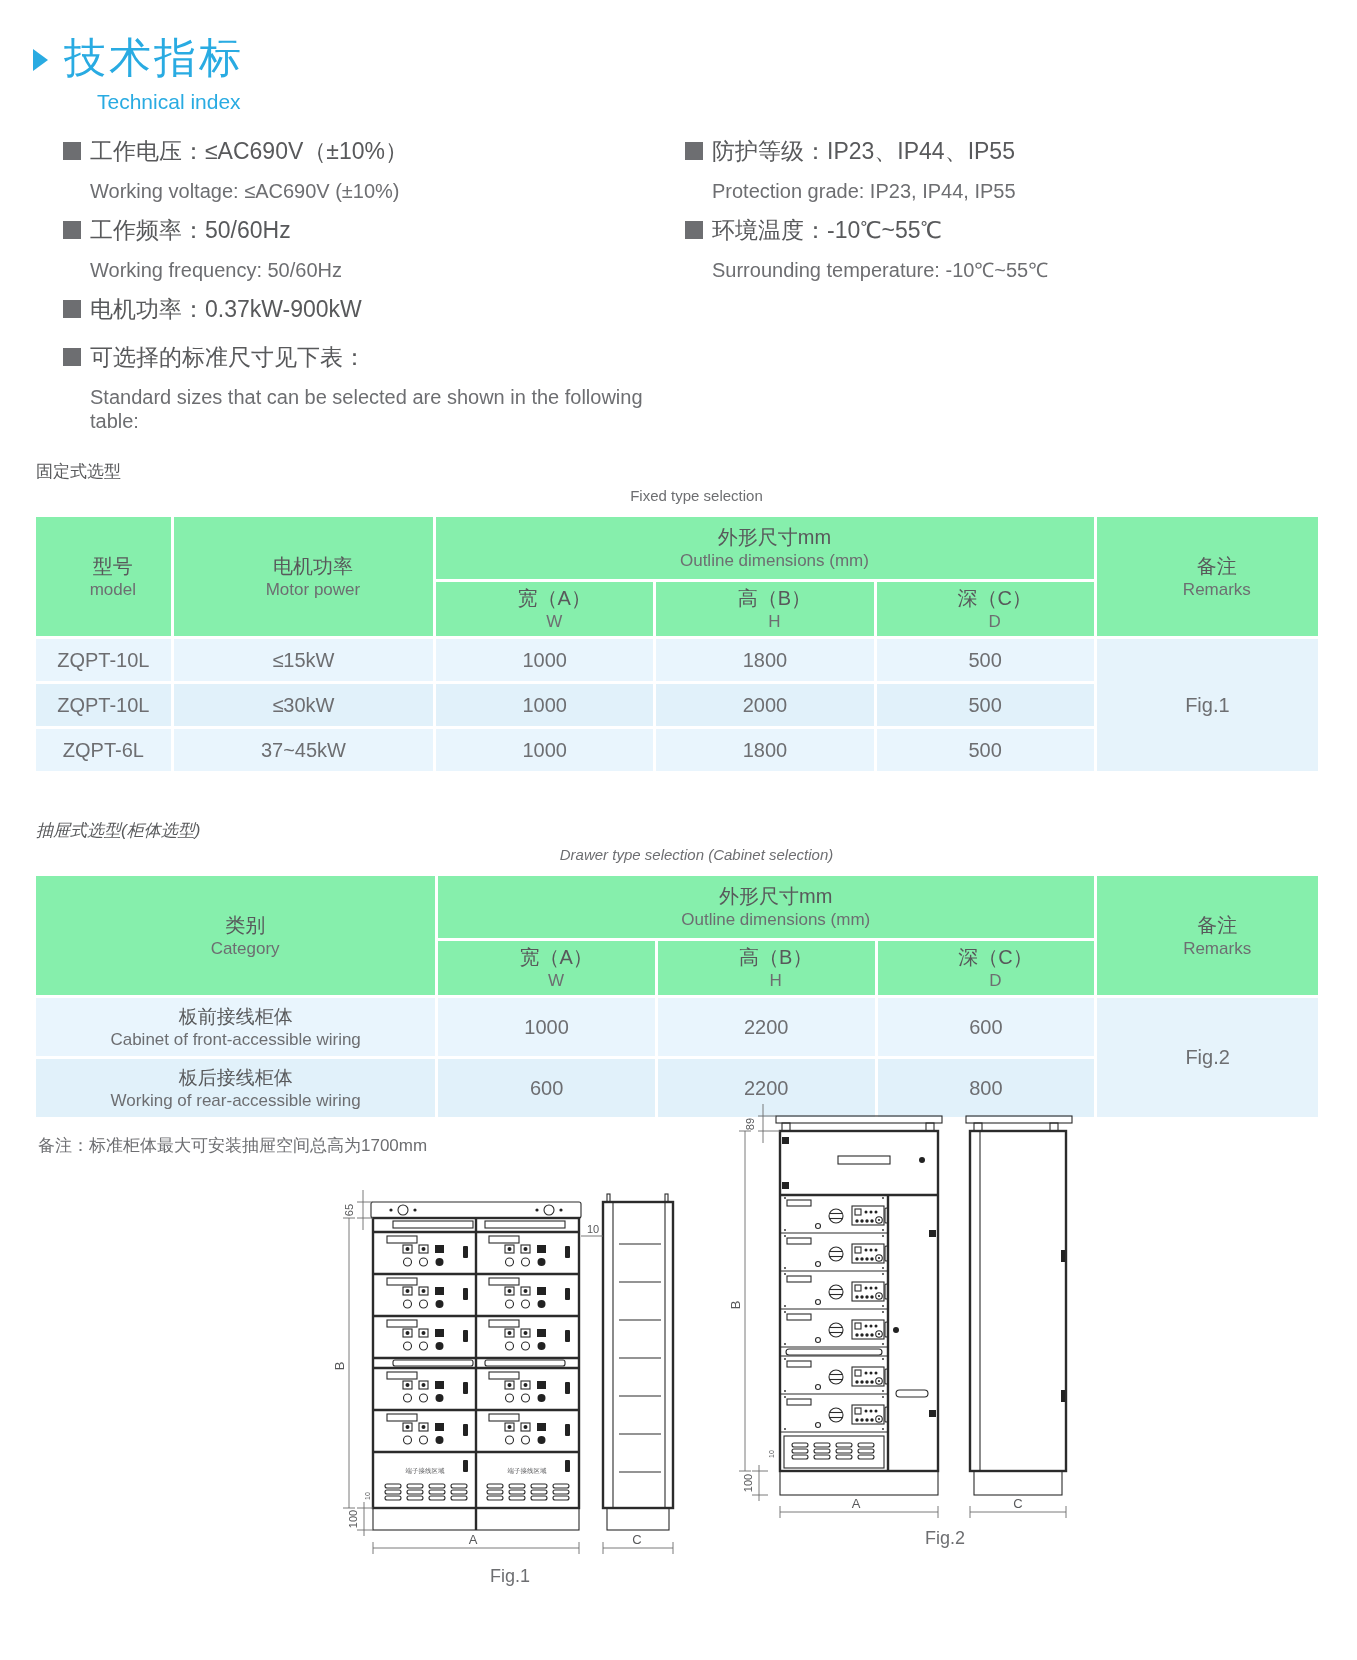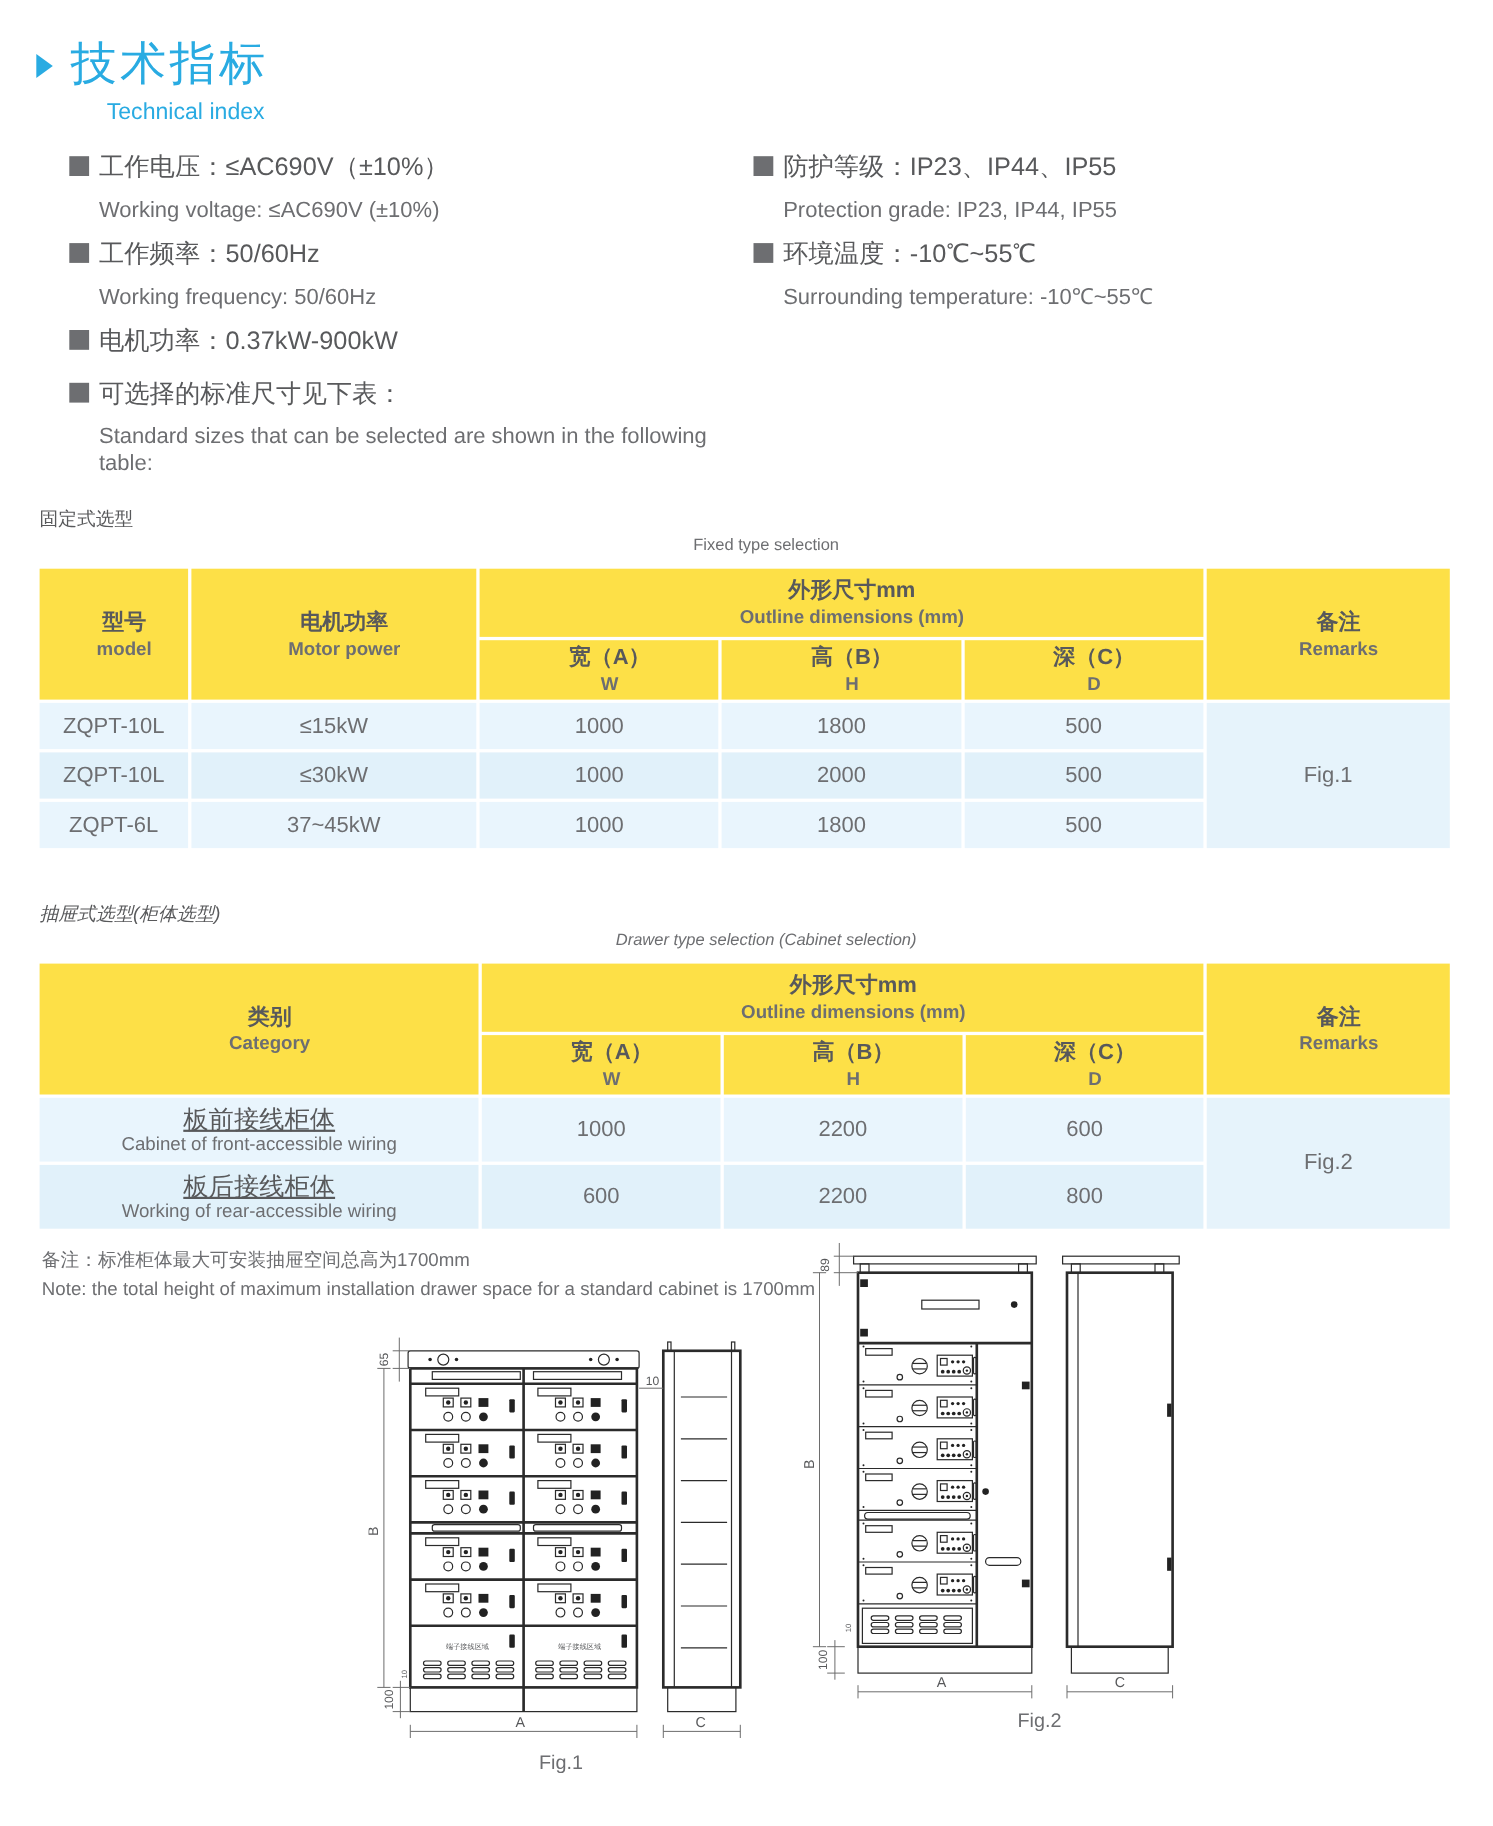--- a/index.html
+++ b/index.html
@@ -38,27 +38,27 @@
   .section-en { font-size:15px; color:#6d6e71; line-height:20px; margin-top:3px;text-align:center; }
   .section.second { margin-top:46px;font-style:italic; }
 
   
   table.spec-table {
     border-collapse:separate; border-spacing:3px;
     width:1288px; margin:8px 0 0 33px;
     table-layout:fixed;
   }
   table.spec-table th, table.spec-table td { text-align:center; vertical-align:middle; }
-  table.spec-table th { background:#fde047; font-weight:bold;padding-left:19px; }
+  table.spec-table th { background:#86efac; font-weight:normal;padding-left:19px; }
   .th-zh { font-size:20px; color:#58595b; line-height:26px; }
   .th-en { font-size:17px; color:#6d6e71; line-height:22px; }
   td.cell { background:#e9f5fd; font-size:20px; color:#6d6e71; }
   tr.alt td.cell { background:#e1f1fa; }
   td.remarks { background:#e6f3fb; font-size:20px; color:#6d6e71; }
-  .cat-zh { font-size:23px; color:#58595b; line-height:24px;text-decoration:underline; }
+  .cat-zh { font-size:19px; color:#58595b; line-height:24px; }
   .cat-en { font-size:17px; color:#6d6e71; line-height:21px; }
   #table1 .hr1 { height:62px; } #table1 .hr2 { height:54px; }
   #table1 .br  { height:42px; }
   #table2 .hr1 { height:62px; } #table2 .hr2 { height:54px; }
   #table2 .br  { height:58px; }
 
   
   .note { margin:14px 4px 0 38px; }
   .note-zh { font-size:17px; color:#6d6e71; line-height:24px; }
   .note-en { font-size:17px; color:#6d6e71; line-height:24px; margin-top:2px; }
@@ -263,21 +263,20 @@
     </td>
     <td class="cell">600</td>
     <td class="cell">2200</td>
     <td class="cell">800</td>
   </tr>
 </tbody>
   </table>
 
 <div class="note">
   <div class="note-zh">备注：标准柜体最大可安装抽屉空间总高为1700mm</div>
-  <div class="note-en">Note: the total height of maximum installation drawer space for a standard cabinet is 1700mm</div>
 </div>
 
 <div class="figures">
 
   <svg width="350" height="412" viewBox="0 0 350 412">
     <defs>
       <g id="dcell">
         <rect class="ln" x="10" y="4" width="30" height="7"></rect>
         <rect class="ln" x="26" y="13" width="9" height="8"></rect>
           <circle class="dark" cx="30.5" cy="17" r="2"></circle>

